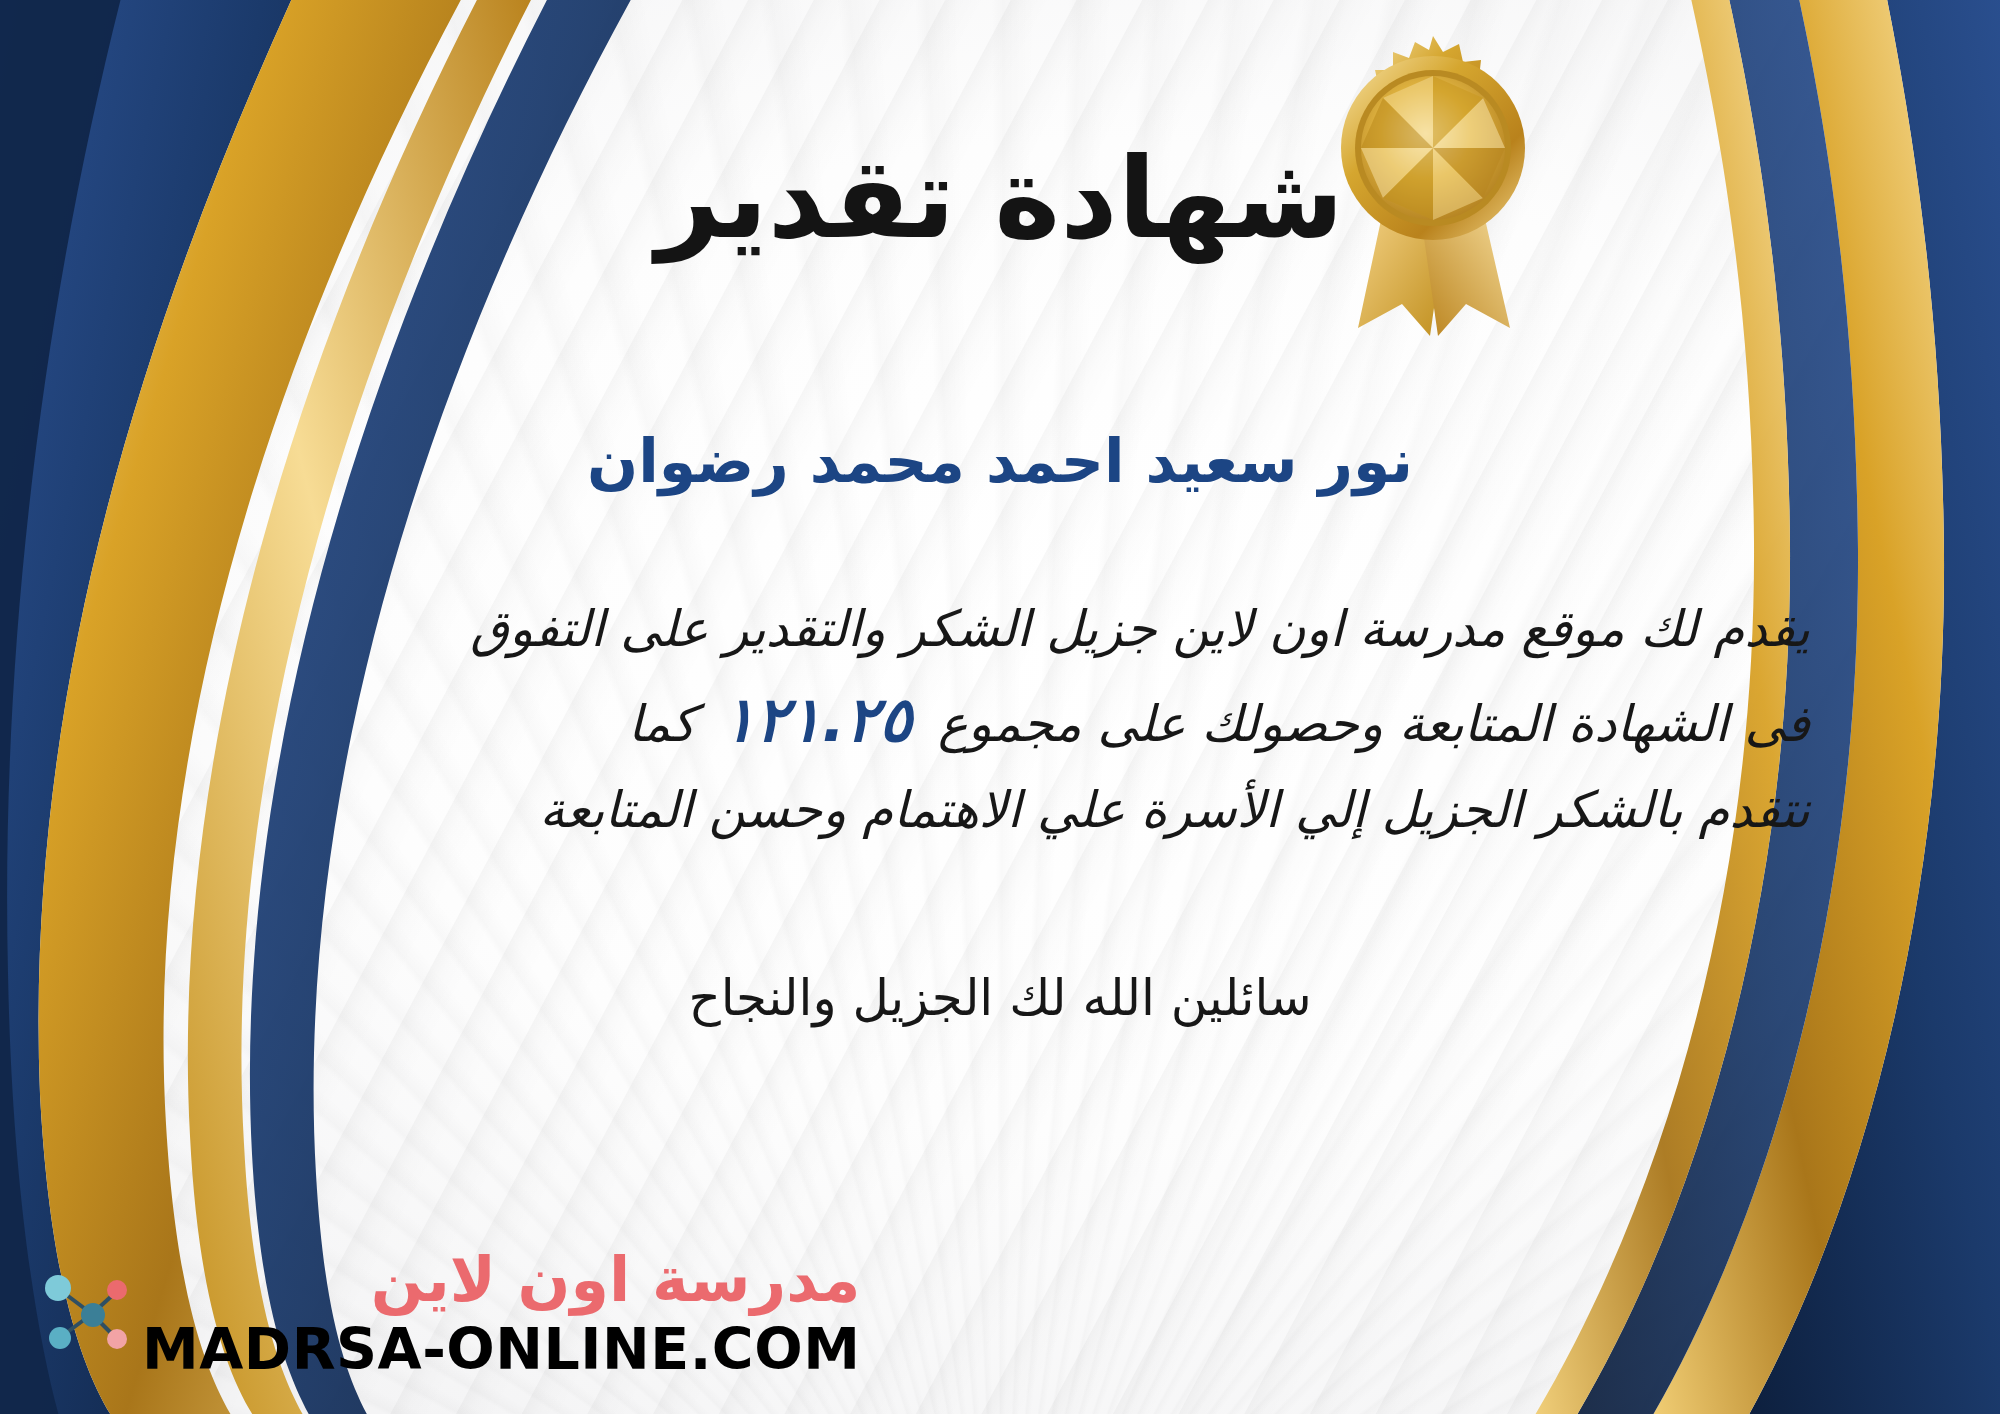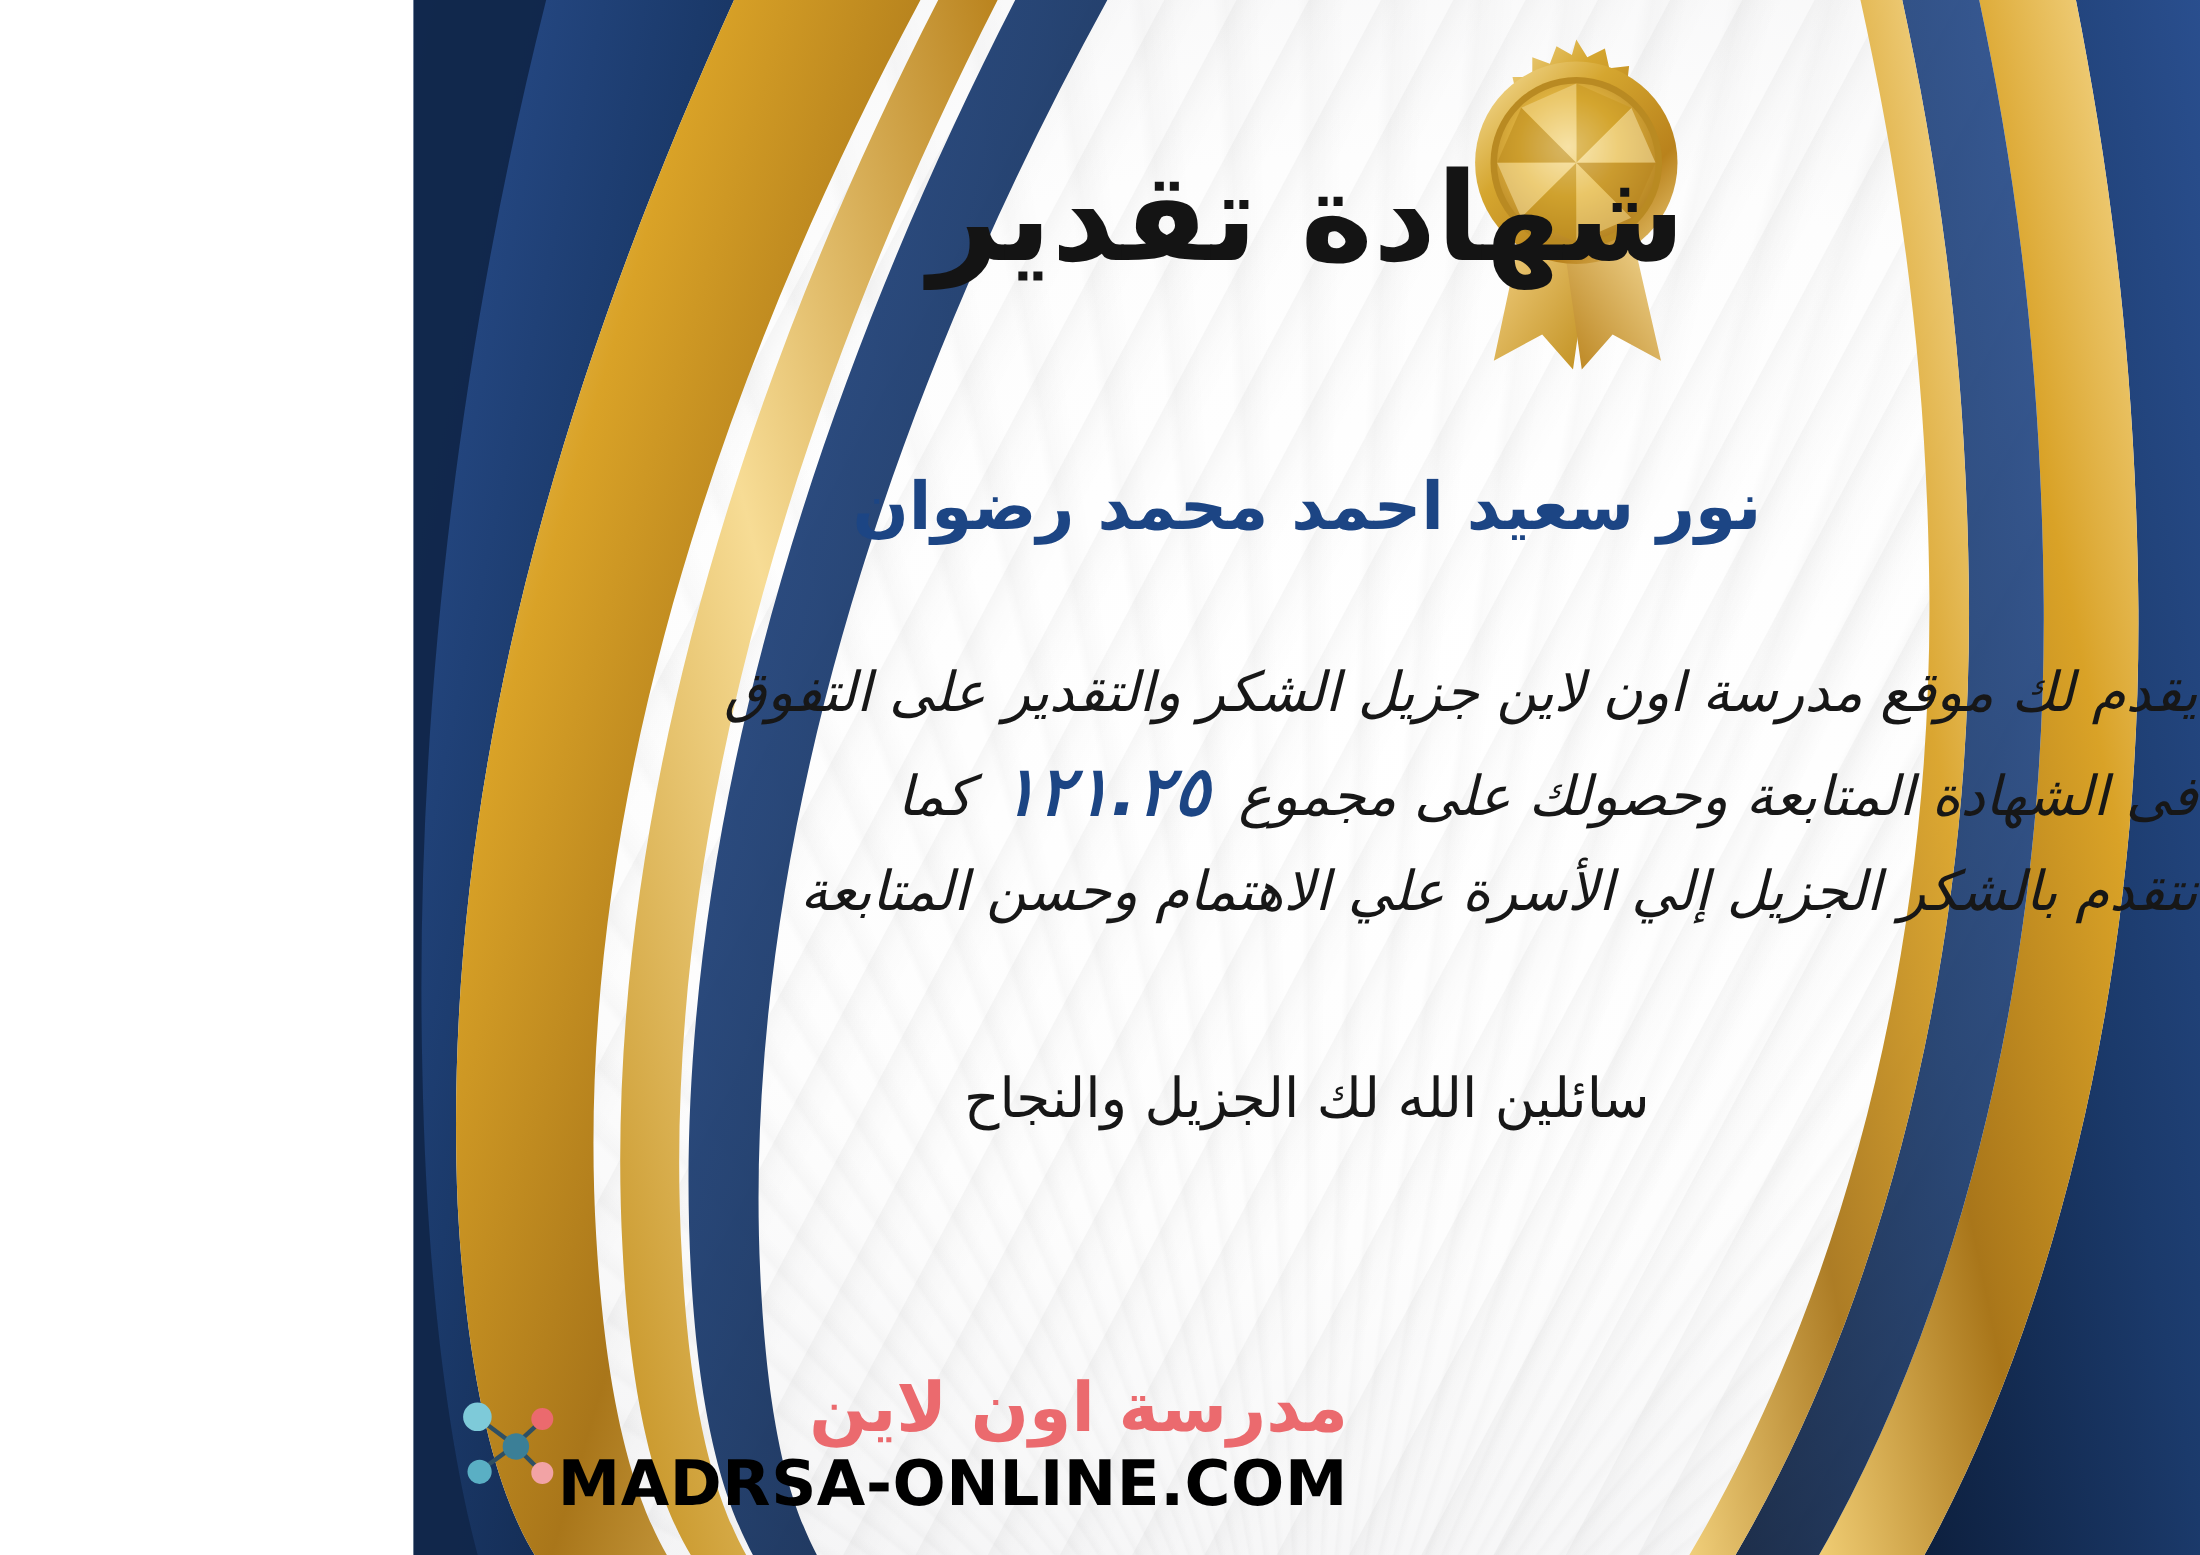--- a/index.html
+++ b/index.html
@@ -7,21 +7,21 @@
     margin: 0;
     padding: 0;
     background: #ffffff;
   }
   body {
     font-family: "DejaVu Sans", "Liberation Sans", sans-serif;
   }
 
   .certificate {
     position: relative;
-    width: 1624px;
+    width: 2000px;
     height: 1414px;
     overflow: hidden;
     background: #ffffff;
   }
 
   
   .paper-texture {
     position: absolute;
     inset: 0;
     background:
@@ -122,21 +122,21 @@
   }
 
   
   .brand {
     position: absolute;
     left: 36px;
     bottom: 36px;
     display: flex;
     flex-direction: row-reverse;
     align-items: center;
-    gap: 3px;
+    gap: 14px;
   }
   .brand-text {
     display: flex;
     flex-direction: column;
     align-items: flex-start;
     line-height: 1;
   }
   .brand-ar {
     font-size: 62px;
     font-weight: 700;

